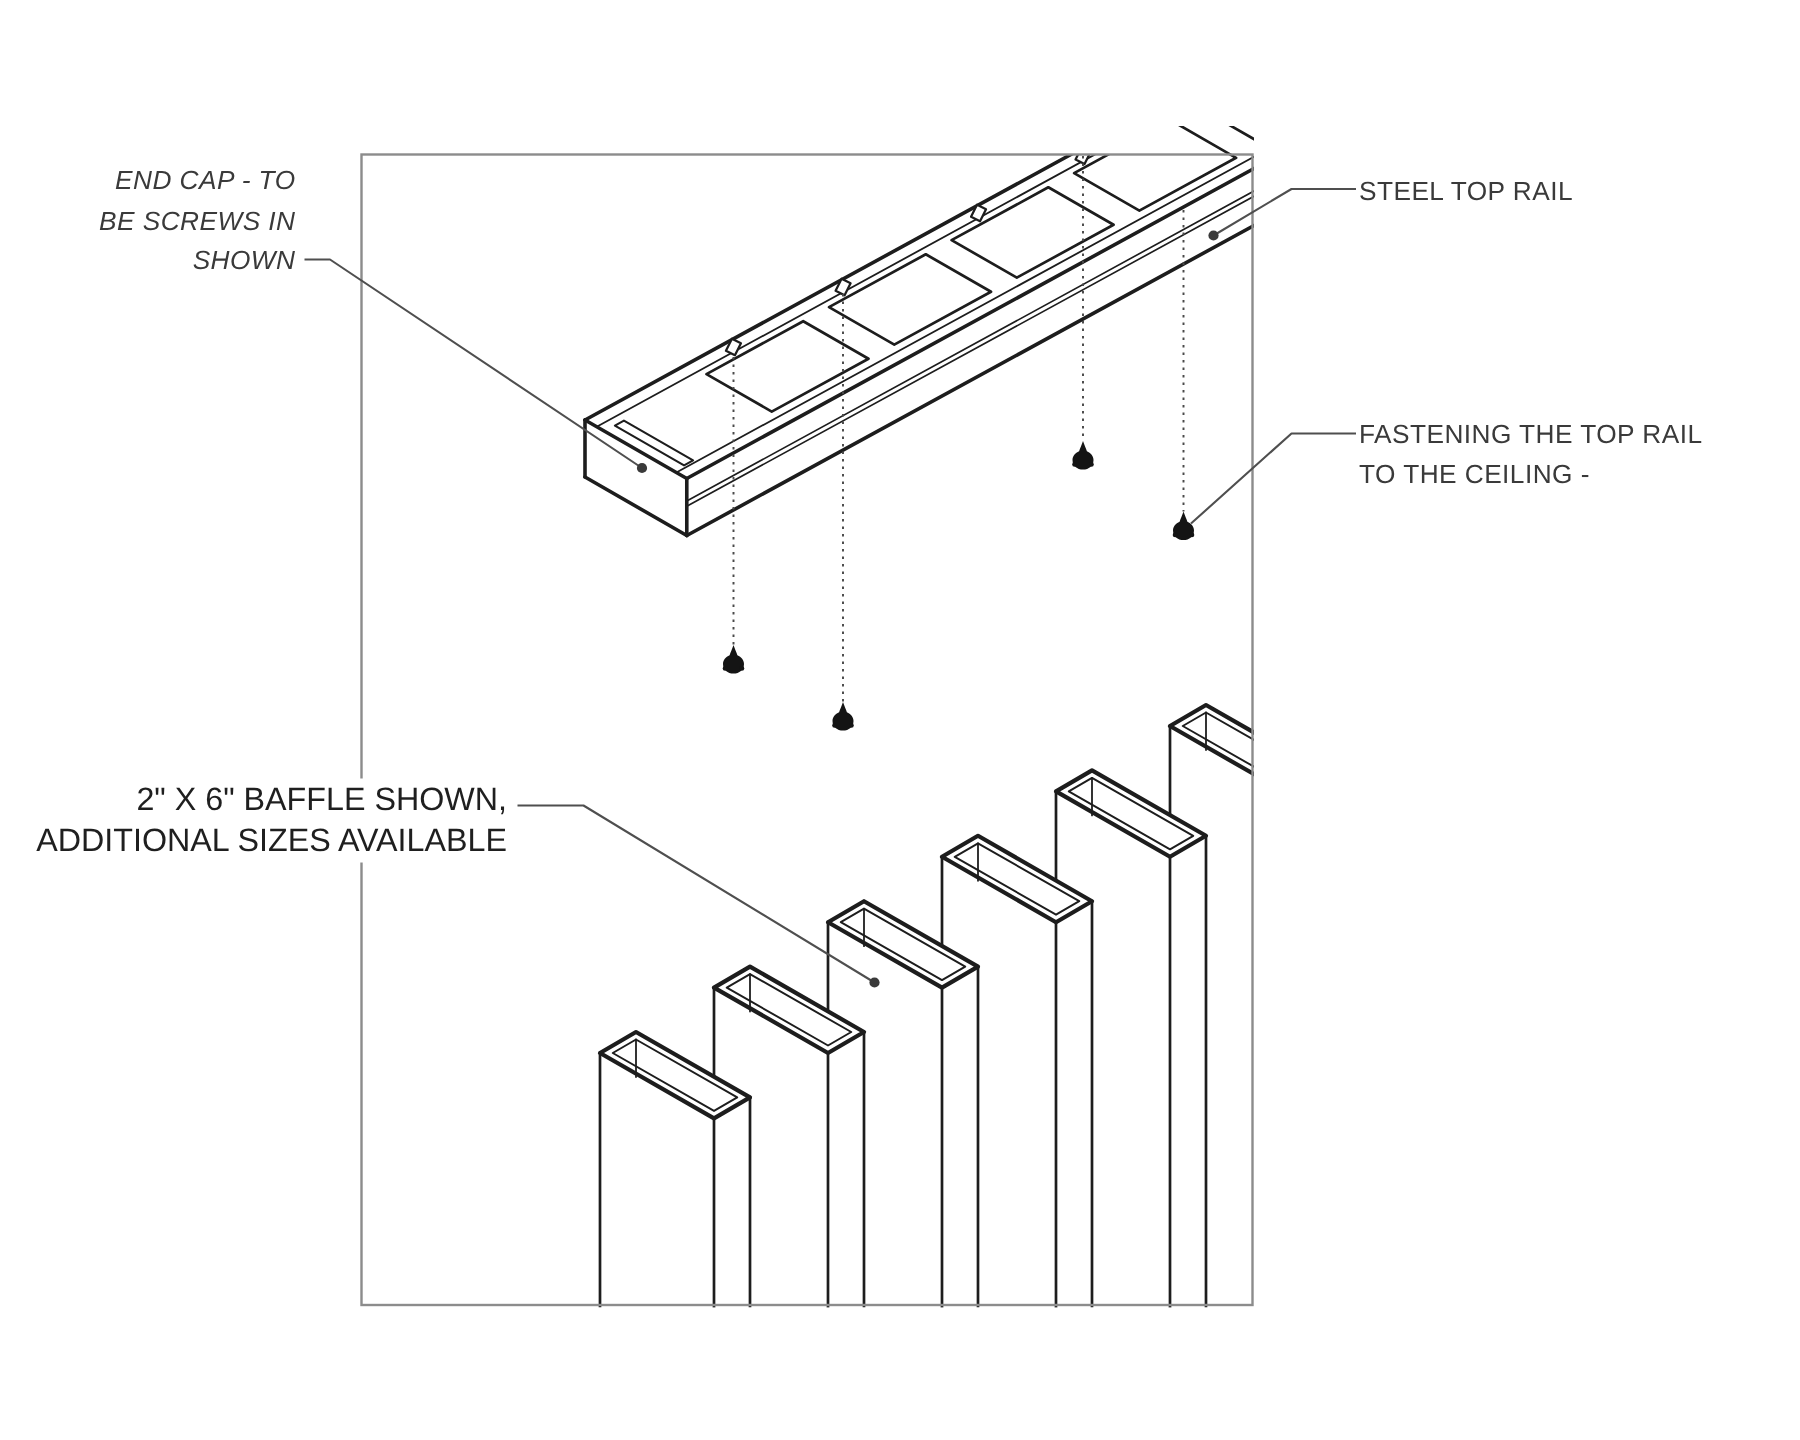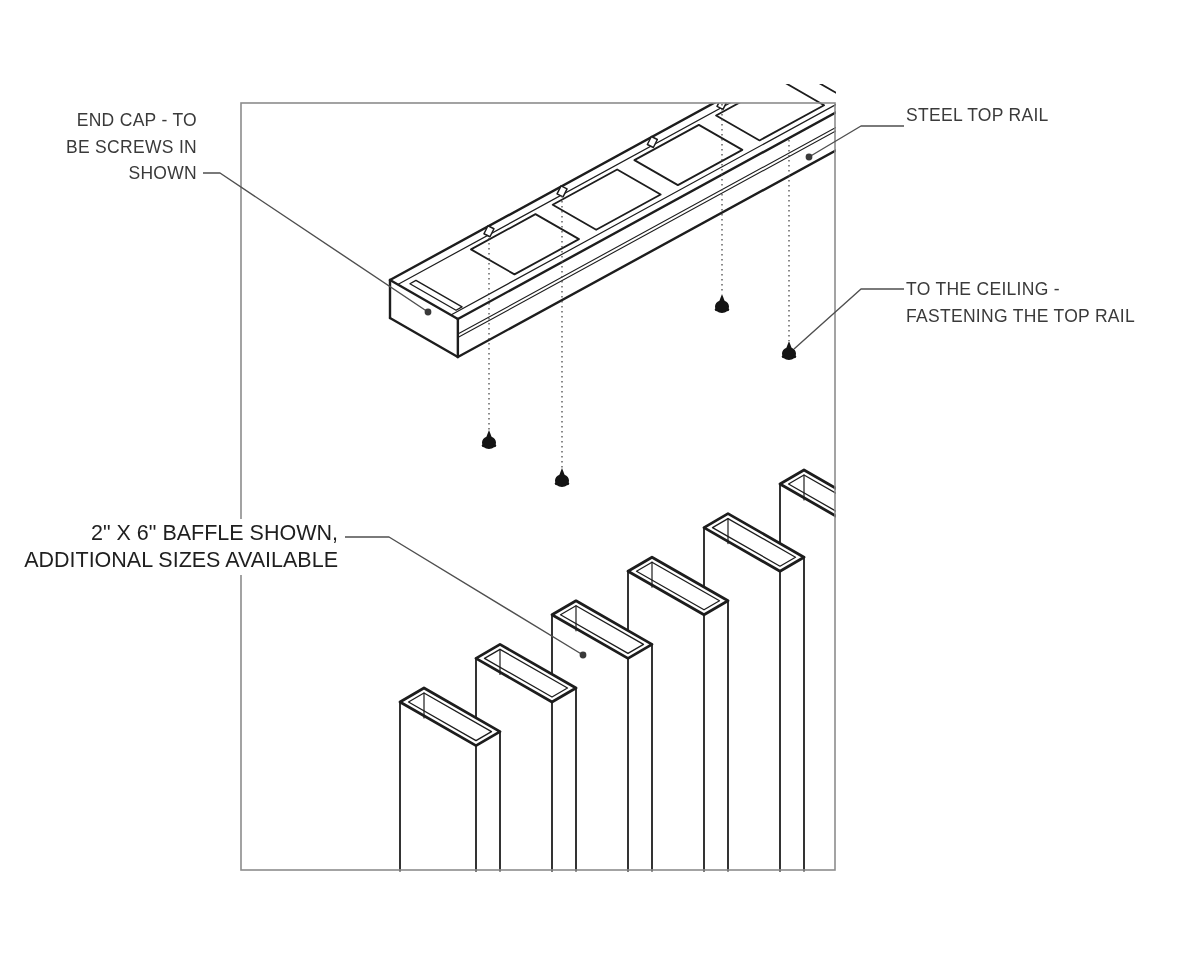--- a/index.html
+++ b/index.html
@@ -140,31 +140,31 @@
         <polyline points="203,173 220,173 428,312" fill="none" stroke="#4f4f4f" stroke-width="1.4" stroke-linejoin="round"></polyline>
         <circle cx="428" cy="312" r="3.4" fill="#3a3a3a"></circle>
         <polyline points="904,126 861,126 809,157" fill="none" stroke="#4f4f4f" stroke-width="1.4" stroke-linejoin="round"></polyline>
         <circle cx="809" cy="157" r="3.4" fill="#3a3a3a"></circle>
         <polyline points="904,289 861,289 794,349" fill="none" stroke="#4f4f4f" stroke-width="1.4" stroke-linejoin="round"></polyline>
         <polyline points="345,537 389,537 583,655" fill="none" stroke="#4f4f4f" stroke-width="1.4" stroke-linejoin="round"></polyline>
         <circle cx="583" cy="655" r="3.4" fill="#3a3a3a"></circle>
       </g>
   </svg>
 
-  <div id="lab-endcap" class="cad-label right" style="left:37px;top:107px;width:160px;">
+  <div id="lab-endcap" class="cad-label right" style="left:37px;top:107px;width:160px;font-style:italic;">
     <div>END CAP - TO</div>
     <div>BE SCREWS IN</div>
     <div>SHOWN</div>
   </div>
 
-  <div id="lab-steel" class="cad-label" style="left:906px;top:104px;">STEEL TOP RAIL</div>
+  <div id="lab-steel" class="cad-label" style="left:906px;top:116px;">STEEL TOP RAIL</div>
 
   <div id="lab-heavy" class="cad-label" style="left:906px;top:276px;">
+    <div>FASTENING THE TOP RAIL</div>
     <div>TO THE CEILING -</div>
-    <div>FASTENING THE TOP RAIL</div>
   </div>
 
   <div id="lab-baffle" class="modern-label" style="left:18px;top:519px;width:320px;">
     <div>2" X 6" BAFFLE SHOWN,</div>
     <div>ADDITIONAL SIZES AVAILABLE</div>
   </div>
 
 </div>
 
 </body></html>

